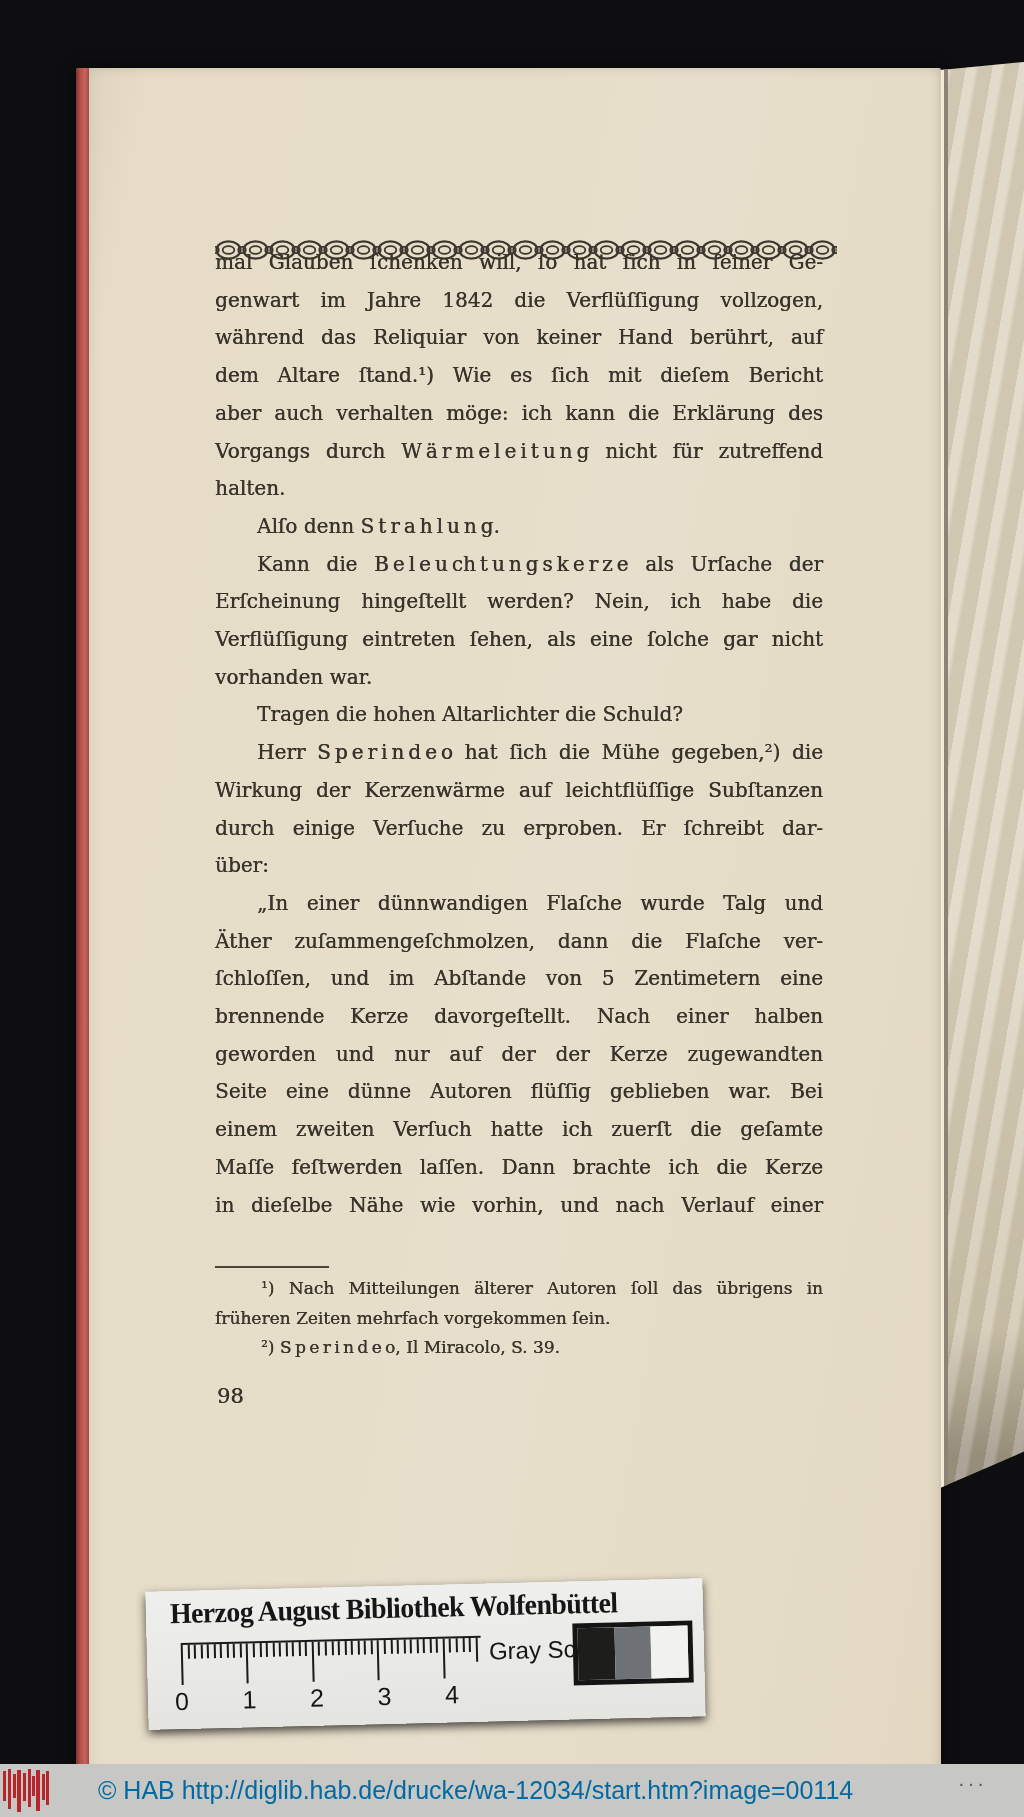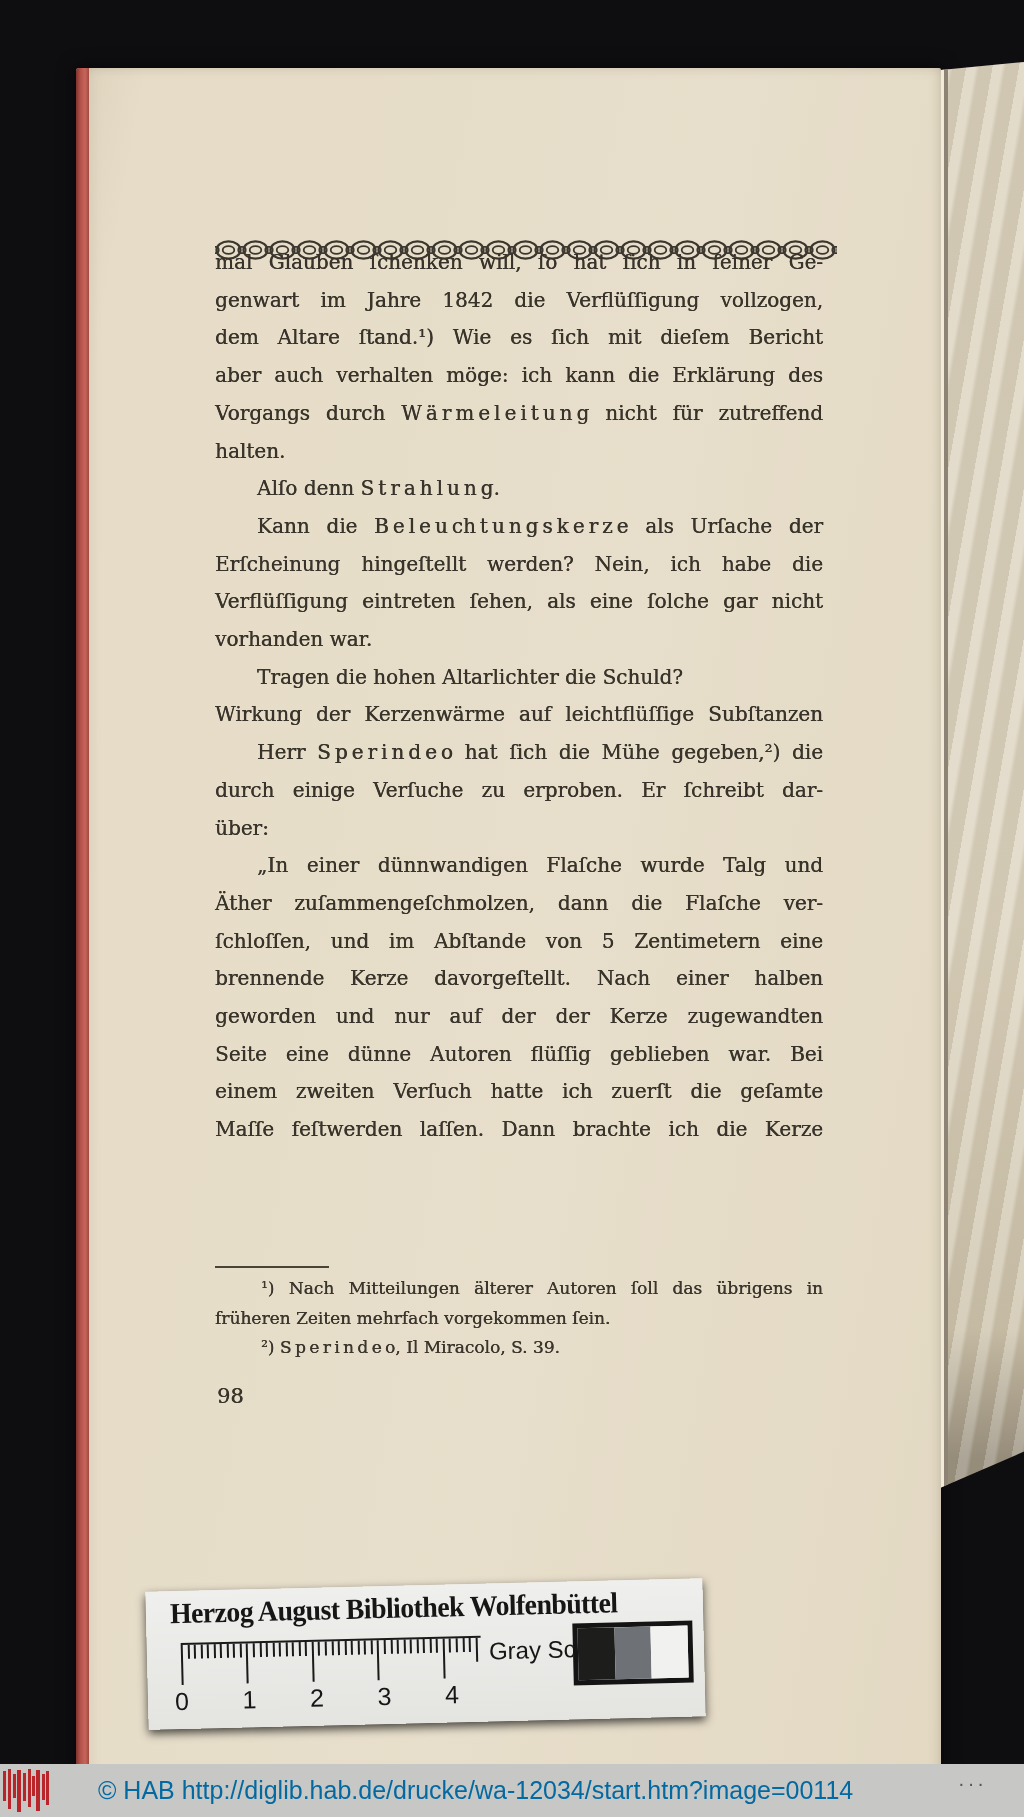--- a/index.html
+++ b/index.html
@@ -111,42 +111,44 @@
         <circle cx="26.4" cy="12" r="3.1" fill="none" stroke="#3c372e" stroke-width="1.8"></circle>
       </pattern>
     </defs>
     <rect x="0" y="0" width="622" height="24" fill="url(#chain)"></rect>
   </svg>
 
   <div class="textblock">
 
   <div class="ln j">mal Glauben ſchenken will, ſo hat ſich in ſeiner Ge-</div>
       <div class="ln j">genwart im Jahre 1842 die Verflüſſigung vollzogen,</div>
+      <div class="ln j">während das Reliquiar von keiner Hand berührt, auf</div>
       <div class="ln j">dem Altare ſtand.¹)  Wie es ſich mit dieſem Bericht</div>
       <div class="ln j">aber auch verhalten möge: ich kann die Erklärung des</div>
       <div class="ln j">Vorgangs durch W ä r m e l e i t u n g nicht für zutreffend</div>
       <div class="ln e">halten.</div>
       <div class="ln e f">Alſo denn S t r a h l u n g.</div>
       <div class="ln j f">Kann die B e l e u ch t u n g s k e r z e als Urſache der</div>
       <div class="ln j">Erſcheinung hingeſtellt werden? Nein, ich habe die</div>
       <div class="ln j">Verflüſſigung eintreten ſehen, als eine ſolche gar nicht</div>
       <div class="ln e">vorhanden war.</div>
       <div class="ln e f">Tragen die hohen Altarlichter die Schuld?</div>
+      <div class="ln j f">Herr S p e r i n d e o hat ſich die Mühe gegeben,²) die</div>
       <div class="ln j">Wirkung der Kerzenwärme auf leichtflüſſige Subſtanzen</div>
-      <div class="ln j f">Herr S p e r i n d e o hat ſich die Mühe gegeben,²) die</div>
       <div class="ln j">durch einige Verſuche zu erproben. Er ſchreibt dar-</div>
       <div class="ln e">über:</div>
       <div class="ln j f">„In einer dünnwandigen Flaſche wurde Talg und</div>
       <div class="ln j">Äther zuſammengeſchmolzen, dann die Flaſche ver-</div>
       <div class="ln j">ſchloſſen, und im Abſtande von 5 Zentimetern eine</div>
       <div class="ln j">brennende Kerze davorgeſtellt. Nach einer halben</div>
       <div class="ln j">geworden und nur auf der der Kerze zugewandten</div>
       <div class="ln j">Seite eine dünne Autoren flüſſig geblieben war. Bei</div>
       <div class="ln j">einem zweiten Verſuch hatte ich zuerſt die geſamte</div>
       <div class="ln j">Maſſe feſtwerden laſſen. Dann brachte ich die Kerze</div>
+      <div class="ln j">in dieſelbe Nähe wie vorhin, und nach Verlauf einer</div>
     </div>
 
   <div class="fnrule"></div>
 
   <div class="footblock">
 
   <div class="ln j f">¹) Nach Mitteilungen älterer Autoren ſoll das übrigens in</div>
       <div class="ln e">früheren Zeiten mehrfach vorgekommen ſein.</div>
       <div class="ln e f">²) S p e r i n d e o, Il Miracolo, S. 39.</div>
     </div>

